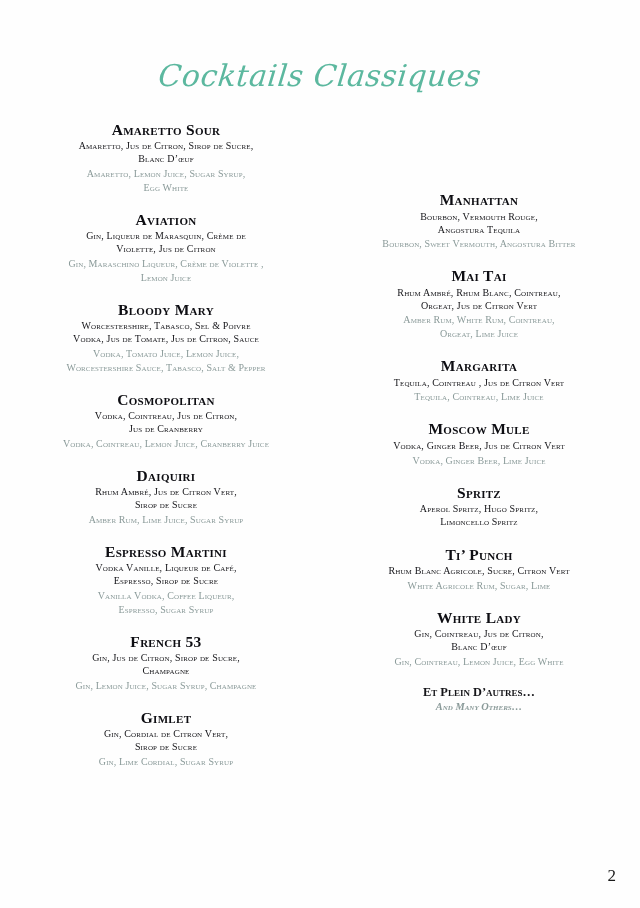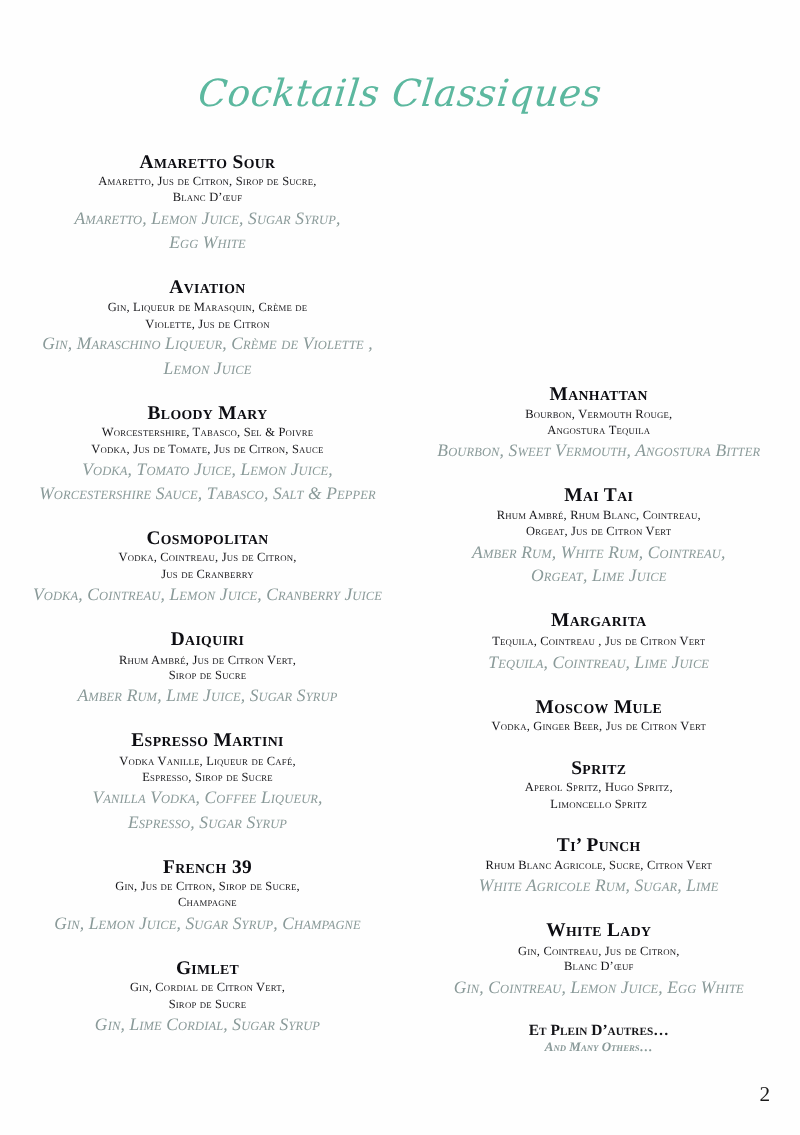--- a/index.html
+++ b/index.html
@@ -40,21 +40,21 @@
     transform: skewX(-6deg);
   }
 
   
   .columns {
     position: absolute;
     top: 120px;
     left: 0;
     width: 640px;
     display: flex;
-    align-items: flex-end;
+    align-items: center;
   }
   .col {
     box-sizing: border-box;
   }
   .col-left {
     width: 330px;
     padding: 0 8px 0 10px;
   }
   .col-right {
     width: 310px;
@@ -77,22 +77,21 @@
   }
   .entry-fr {
     font-variant: small-caps;
     font-size: 10px;
     letter-spacing: 0.15px;
     color: #151519;
     line-height: 1.28;
   }
   .entry-en {
     font-variant: small-caps;
-    font-style: italic;
-    font-size: 14px;
+    font-size: 10px;
     letter-spacing: 0.1px;
     color: #8a9a99;
     line-height: 1.3;
     margin-top: 1px;
   }
 
   
   .footer-note {
     text-align: center;
     margin-top: 4px;
@@ -164,21 +163,21 @@
           <div class="entry-en">Amber Rum, Lime Juice, Sugar Syrup</div>
         </div>
         <div class="entry">
           <div class="entry-name">Espresso Martini</div>
           <div class="entry-fr">Vodka Vanille, Liqueur de Café,</div>
           <div class="entry-fr">Espresso, Sirop de Sucre</div>
           <div class="entry-en">Vanilla Vodka, Coffee Liqueur,</div>
           <div class="entry-en">Espresso, Sugar Syrup</div>
         </div>
         <div class="entry">
-          <div class="entry-name">French 39</div>
+          <div class="entry-name">French 53</div>
           <div class="entry-fr">Gin, Jus de Citron, Sirop de Sucre,</div>
           <div class="entry-fr">Champagne</div>
           <div class="entry-en">Gin, Lemon Juice, Sugar Syrup, Champagne</div>
         </div>
         <div class="entry">
           <div class="entry-name">Gimlet</div>
           <div class="entry-fr">Gin, Cordial de Citron Vert,</div>
           <div class="entry-fr">Sirop de Sucre</div>
           <div class="entry-en">Gin, Lime Cordial, Sugar Syrup</div>
         </div>
@@ -198,20 +197,21 @@
           <div class="entry-en">Orgeat, Lime Juice</div>
         </div>
         <div class="entry">
           <div class="entry-name">Margarita</div>
           <div class="entry-fr">Tequila, Cointreau , Jus de Citron Vert</div>
           <div class="entry-en">Tequila, Cointreau, Lime Juice</div>
         </div>
         <div class="entry">
           <div class="entry-name">Moscow Mule</div>
           <div class="entry-fr">Vodka, Ginger Beer, Jus de Citron Vert</div>
+          <div class="entry-en">Vodka, Ginger Beer, Lime Juice</div>
         </div>
         <div class="entry">
           <div class="entry-name">Spritz</div>
           <div class="entry-fr">Aperol Spritz, Hugo Spritz,</div>
           <div class="entry-fr">Limoncello Spritz</div>
         </div>
         <div class="entry">
           <div class="entry-name">Ti’ Punch</div>
           <div class="entry-fr">Rhum Blanc Agricole, Sucre, Citron Vert</div>
           <div class="entry-en">White Agricole Rum, Sugar, Lime</div>

